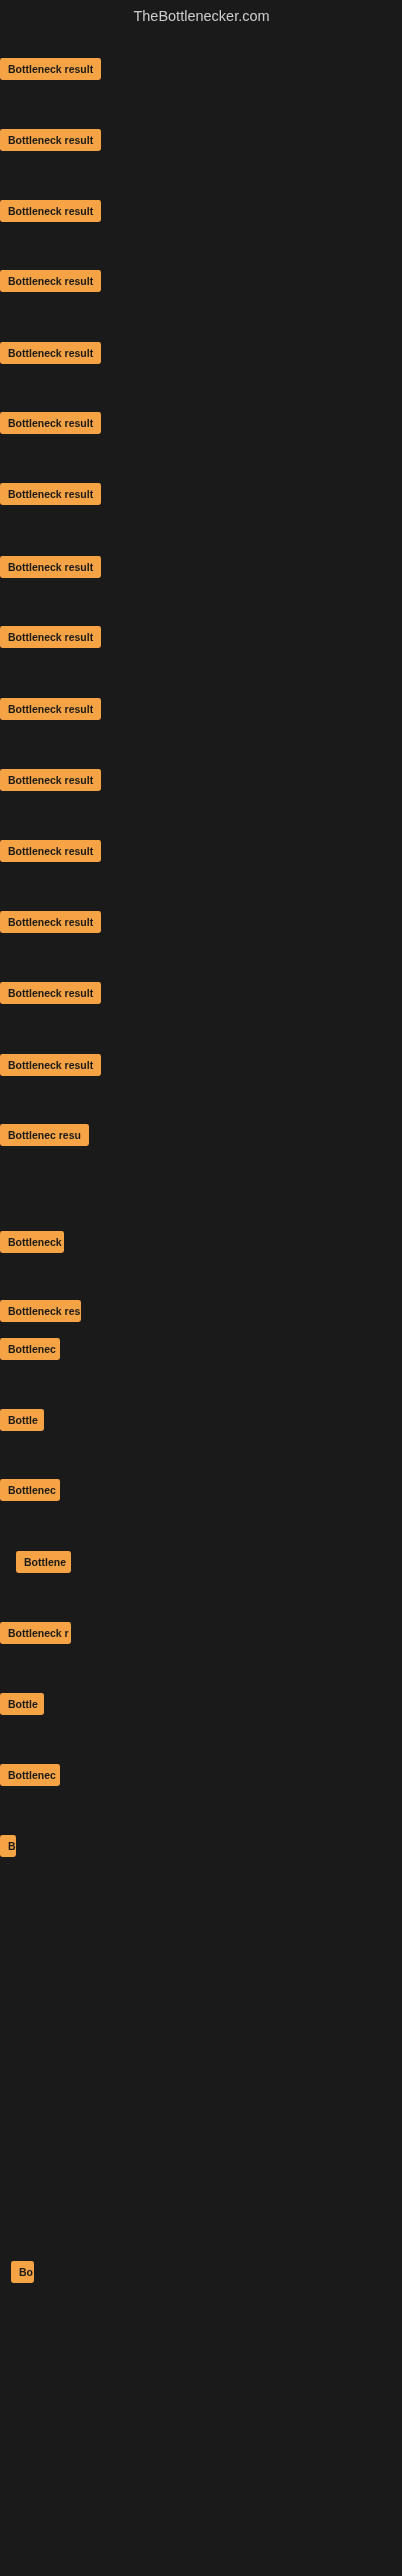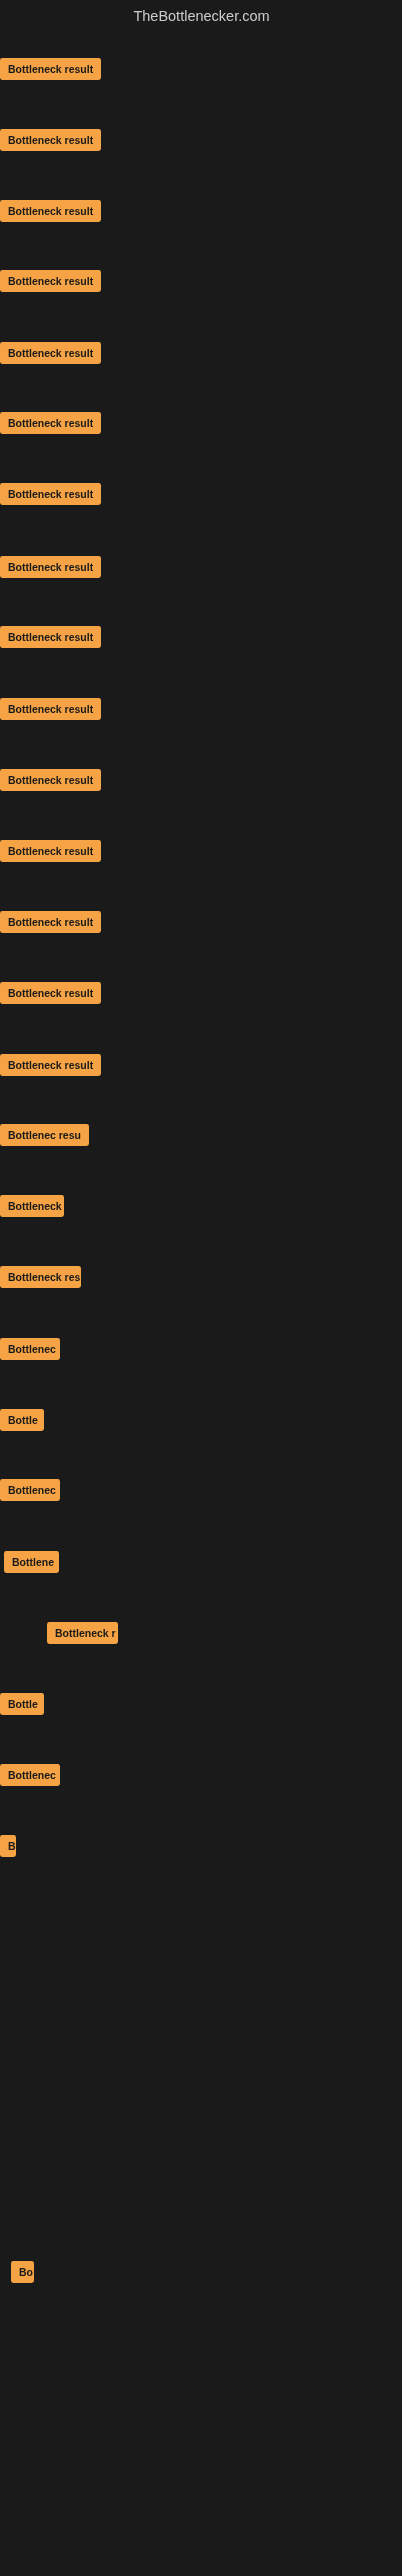--- a/index.html
+++ b/index.html
@@ -60,25 +60,25 @@
     <div class="bottleneck-item" style="position: absolute; top: 447px; left: 0px;"><span class="bottleneck-badge" style="max-width: 109px;">Bottleneck result</span></div>
     <div class="bottleneck-item" style="position: absolute; top: 520px; left: 0px;"><span class="bottleneck-badge" style="max-width: 109px;">Bottleneck result</span></div>
     <div class="bottleneck-item" style="position: absolute; top: 590px; left: 0px;"><span class="bottleneck-badge" style="max-width: 109px;">Bottleneck result</span></div>
     <div class="bottleneck-item" style="position: absolute; top: 662px; left: 0px;"><span class="bottleneck-badge" style="max-width: 109px;">Bottleneck result</span></div>
     <div class="bottleneck-item" style="position: absolute; top: 733px; left: 0px;"><span class="bottleneck-badge" style="max-width: 109px;">Bottleneck result</span></div>
     <div class="bottleneck-item" style="position: absolute; top: 804px; left: 0px;"><span class="bottleneck-badge" style="max-width: 109px;">Bottleneck result</span></div>
     <div class="bottleneck-item" style="position: absolute; top: 875px; left: 0px;"><span class="bottleneck-badge" style="max-width: 109px;">Bottleneck result</span></div>
     <div class="bottleneck-item" style="position: absolute; top: 946px; left: 0px;"><span class="bottleneck-badge" style="max-width: 109px;">Bottleneck result</span></div>
     <div class="bottleneck-item" style="position: absolute; top: 1018px; left: 0px;"><span class="bottleneck-badge" style="max-width: 109px;">Bottleneck result</span></div>
     <div class="bottleneck-item" style="position: absolute; top: 1088px; left: 0px;"><span class="bottleneck-badge" style="max-width: 89px;">Bottlenec resu</span></div>
-    <div class="bottleneck-item" style="position: absolute; top: 1159px; left: 0px;"><span class="bottleneck-badge" style="max-width: 64px;">Bottleneck</span></div>
-    <div class="bottleneck-item" style="position: absolute; top: 1230px; left: 0px;"><span class="bottleneck-badge" style="max-width: 81px;">Bottleneck res</span></div>
+    <div class="bottleneck-item" style="position: absolute; top: 1159px; left: 0px;"><span class="bottleneck-badge" style="max-width: 64px; margin-top: 36px;">Bottleneck</span></div>
+    <div class="bottleneck-item" style="position: absolute; top: 1230px; left: 0px;"><span class="bottleneck-badge" style="max-width: 81px; margin-top: 34px;">Bottleneck res</span></div>
     <div class="bottleneck-item" style="position: absolute; top: 1302px; left: 0px;"><span class="bottleneck-badge" style="max-width: 60px;">Bottlenec</span></div>
     <div class="bottleneck-item" style="position: absolute; top: 1373px; left: 0px;"><span class="bottleneck-badge" style="max-width: 44px;">Bottle</span></div>
     <div class="bottleneck-item" style="position: absolute; top: 1443px; left: 0px;"><span class="bottleneck-badge" style="max-width: 60px;">Bottlenec</span></div>
-    <div class="bottleneck-item" style="position: absolute; top: 1515px; left: 4px;"><span class="bottleneck-badge" style="max-width: 55px;">Bottlene</span></div>
-    <div class="bottleneck-item" style="position: absolute; top: 1586px; left: 0px; padding-left: 47px;"><span class="bottleneck-badge" style="max-width: 71px;">Bottleneck r</span></div>
+    <div class="bottleneck-item" style="position: absolute; top: 1515px; left: 16px;"><span class="bottleneck-badge" style="max-width: 55px;">Bottlene</span></div>
+    <div class="bottleneck-item" style="position: absolute; top: 1586px; left: 0px;"><span class="bottleneck-badge" style="max-width: 71px;">Bottleneck r</span></div>
     <div class="bottleneck-item" style="position: absolute; top: 1657px; left: 0px;"><span class="bottleneck-badge" style="max-width: 44px;">Bottle</span></div>
     <div class="bottleneck-item" style="position: absolute; top: 1728px; left: 0px;"><span class="bottleneck-badge" style="max-width: 60px;">Bottlenec</span></div>
     <div class="bottleneck-item" style="position: absolute; top: 1799px; left: 0px;"><span class="bottleneck-badge" style="max-width: 16px;">B</span></div>
     <div class="bottleneck-item" style="position: absolute; top: 2225px; left: 11px;"><span class="bottleneck-badge" style="max-width: 22.5px;">Bo</span></div>
   </div>
 
 
 </body></html>

